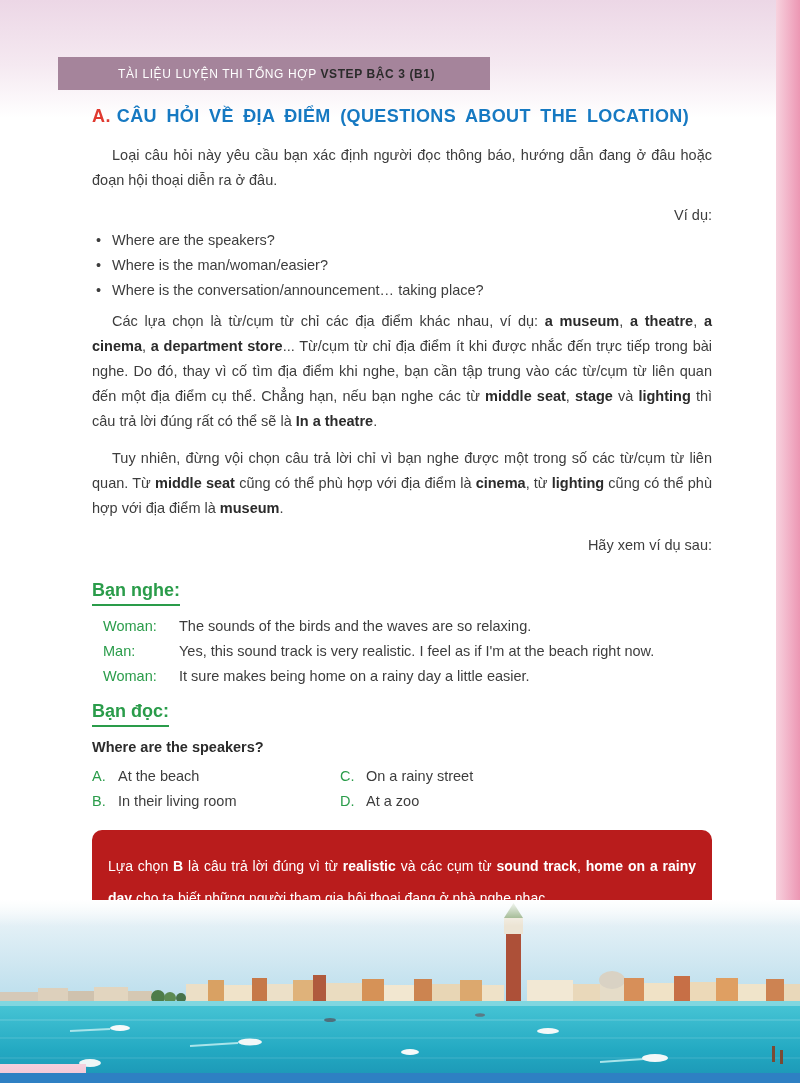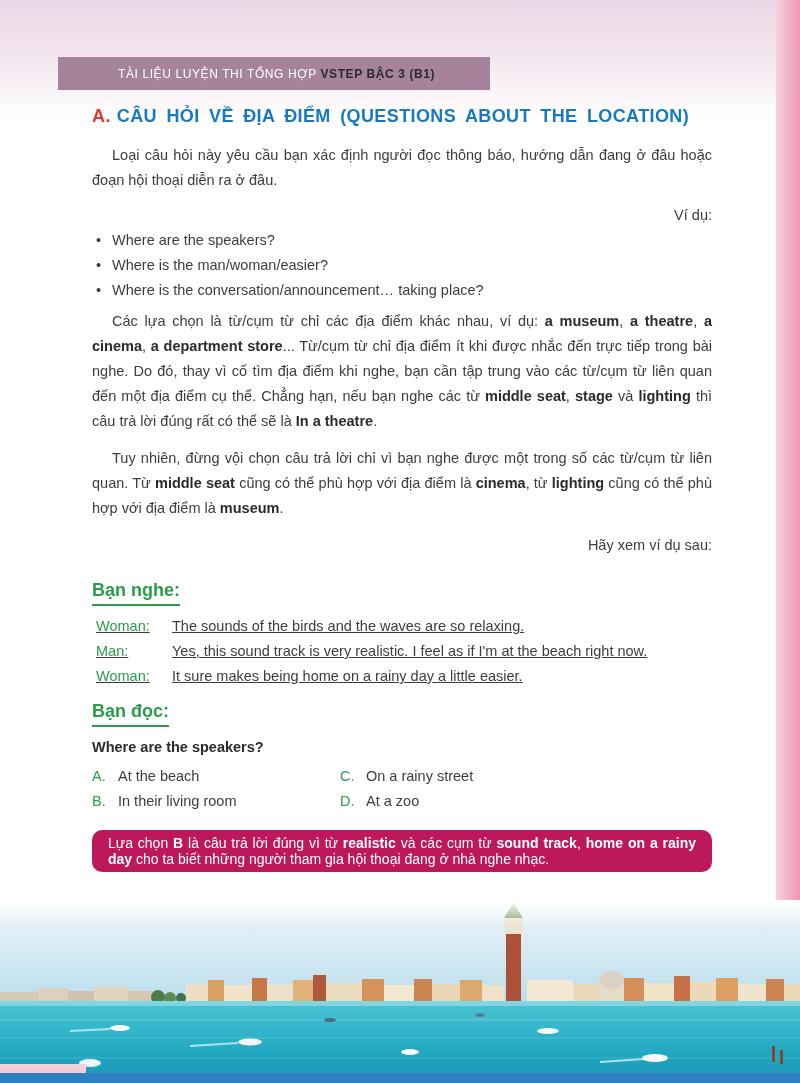--- a/index.html
+++ b/index.html
@@ -31,31 +31,31 @@
   .heading .h-text  { color:#1679c2; }
   p.para { margin:0 0 10px; text-align:justify; }
   p.indent { text-indent:20px; }
   p.label { margin:0; text-align:right; }
   ul.bullets { list-style:none; margin:0 0 6px; padding:0; }
   ul.bullets li { position:relative; padding-left:20px; text-align:left; }
   ul.bullets li::before { content:"\2022"; position:absolute; left:4px; color:#3d3d3d; }
   b { font-weight:bold; color:#2b2b2b; }
   .green-title { margin:6px 0 8px; font-size:18px; font-weight:bold; color:#2a9c4a; }
   .green-title span { display:inline-block; border-bottom:2px solid #2a9c4a; padding-bottom:1px; }
-  .dialogue { margin:0 4px 8px;text-decoration:underline; }
+  .dialogue { margin:0 11px 8px; }
   .d-row { display:grid; grid-template-columns:76px 1fr; }
   .d-speaker { color:#2a9c4a; }
   .d-text { color:#3d3d3d; text-align:left; }
   .question { font-weight:bold; color:#2b2b2b; margin:2px 0 4px; }
   .options { display:grid; grid-template-columns:248px 1fr; margin:0 0 16px; }
   .option { display:flex; line-height:25px; }
   .opt-letter { color:#2a9c4a; width:26px; flex:0 0 26px; }
   .answer-box {
-    background:#be185d; border-radius:10px; padding:5px 16px;
-    color:#ffffff; font-size:14px; line-height:16px; text-align:justify;
+    background:#b91c1c; border-radius:10px; padding:20px 16px;
+    color:#ffffff; font-size:14px; line-height:32px; text-align:justify;
   }
   .answer-box b { color:#ffffff; }
   .photo { position:absolute; left:0; top:900px; width:800px; height:183px; }
   .photo svg { display:block; width:800px; height:183px; }
   .photo-fade {
     position:absolute; top:0; left:0; width:800px; height:26px;
     background:linear-gradient(180deg,#ffffff 0%,rgba(255,255,255,0) 100%);
   }
   .page-num-block {
     position:absolute; left:0; top:1064px; width:86px; height:48px;

